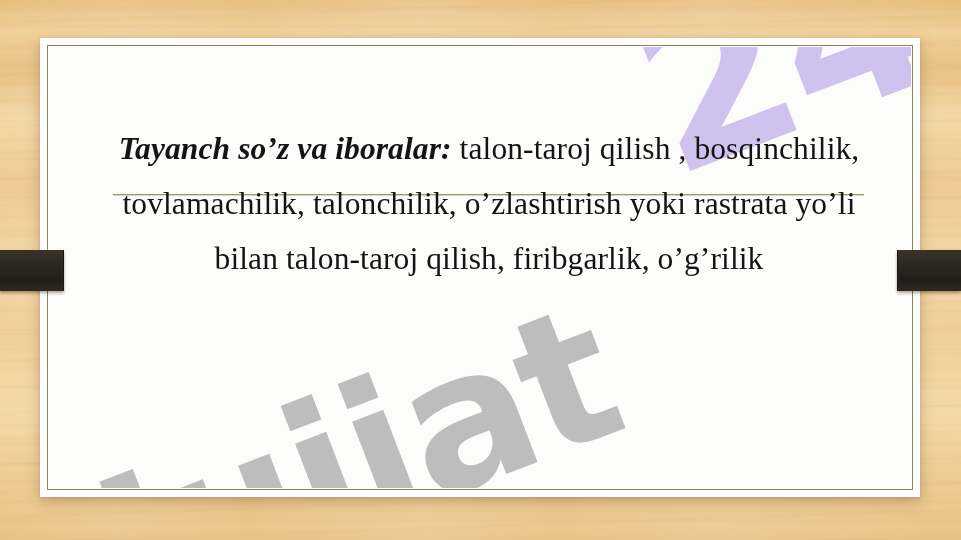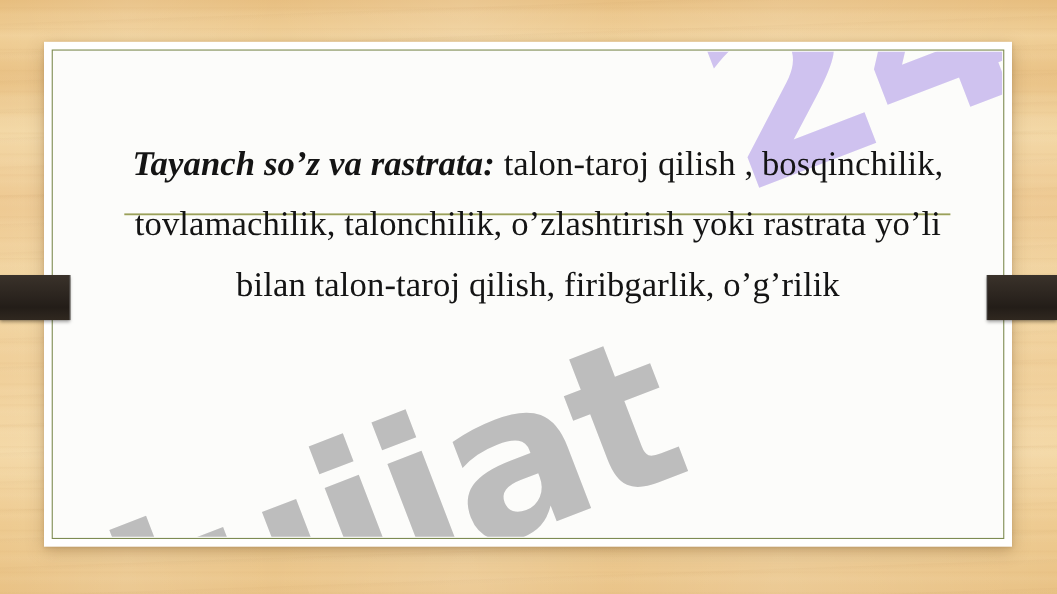--- a/index.html
+++ b/index.html
@@ -153,21 +153,21 @@
     <div class="card-mat">
       <div class="card-inner">
 
         <div class="wm-purple">24</div>
 
         <div class="wm-gray">Hujjat</div>
 
         <div class="rule"></div>
 
         <div class="body-text">
-          <span class="lead">Tayanch so’z va rastrata:</span><span> talon-taroj qilish , bosqinchilik, tovlamachilik, talonchilik, o’zlashtirish yoki rastrata yo’li bilan talon-taroj qilish, firibgarlik, o’g’rilik</span>
+          <span class="lead">Tayanch so’z va iboralar:</span><span> talon-taroj qilish , bosqinchilik, tovlamachilik, talonchilik, o’zlashtirish yoki rastrata yo’li bilan talon-taroj qilish, firibgarlik, o’g’rilik</span>
         </div>
 
       </div>
     </div>
   </div>
 
   <div class="bar bar-left"></div>
   <div class="bar bar-right"></div>
 
 </div>

